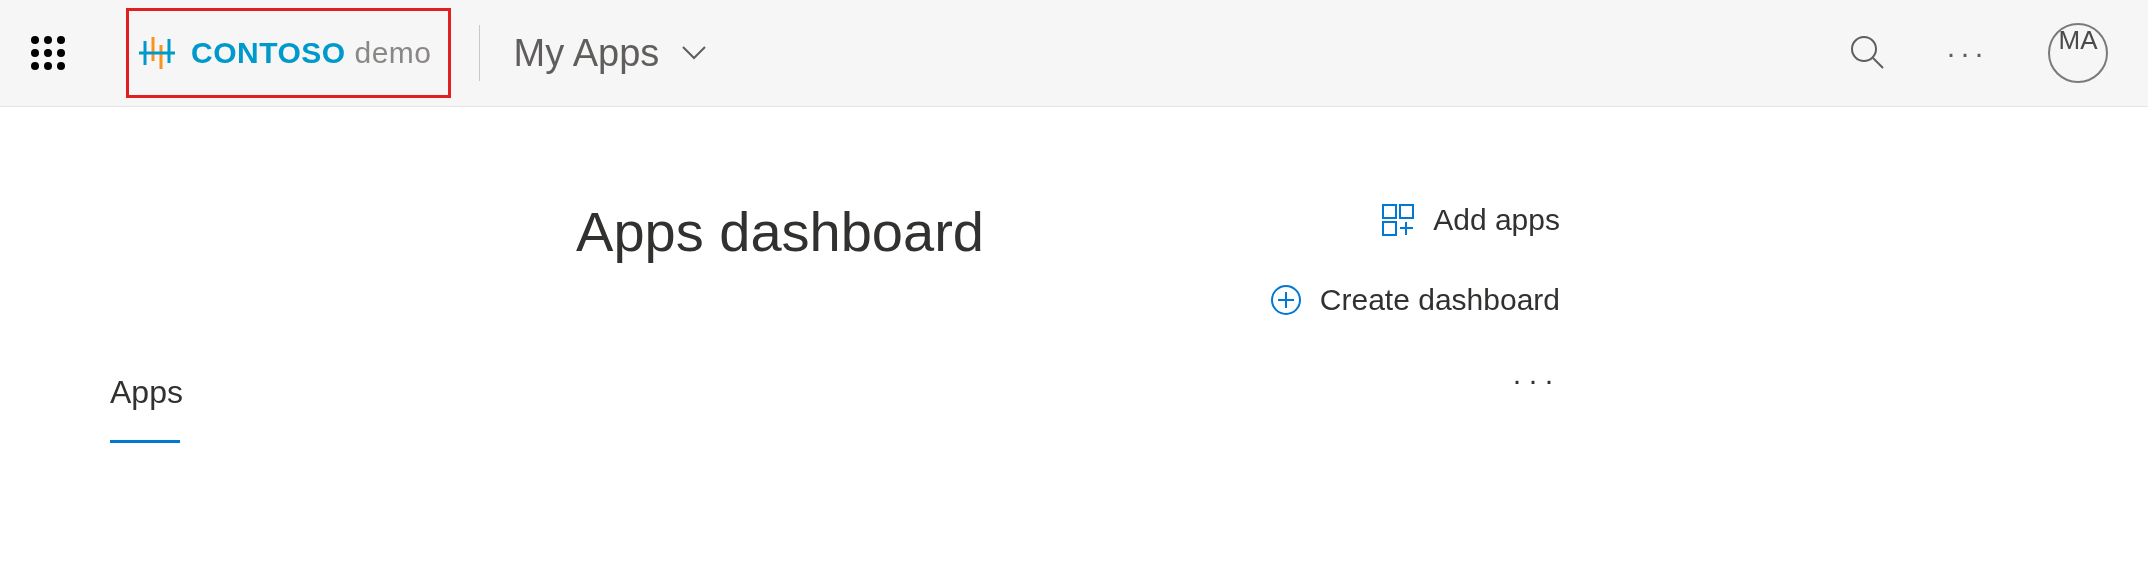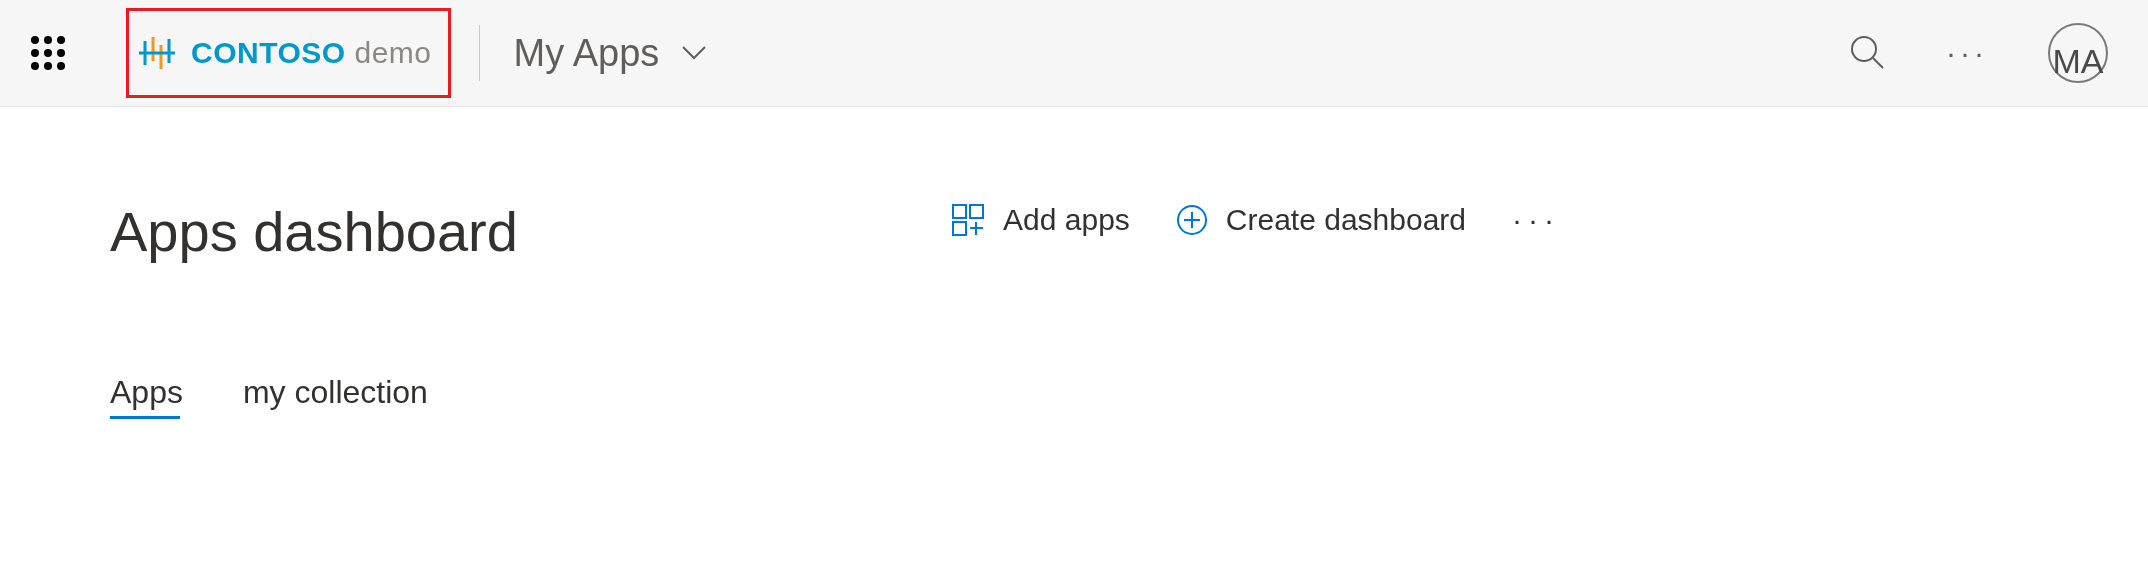--- a/index.html
+++ b/index.html
@@ -12,32 +12,32 @@
   .brand-logo svg { display:block; }
   .brand-text { font-size:30px; letter-spacing:0.5px; }
   .brand-name { color:#0099cc; font-weight:700; }
   .brand-sub  { color:#8a8886; font-weight:400; }
   .vsep { width:1px; height:56px; background:#c8c8c8; margin:0 34px 0 28px; }
   .app-title { display:flex; align-items:center; gap:22px; color:#605e5c; font-size:38px; font-weight:400; cursor:pointer; }
   .chev svg { display:block; }
   .top-right { margin-left:auto; display:flex; align-items:center; gap:60px; }
   .icon-btn { background:none; border:none; cursor:pointer; color:#605e5c; display:flex; align-items:center; justify-content:center; }
   .dots { font-size:30px; letter-spacing:4px; color:#605e5c; }
-  .avatar { width:60px; height:60px; border:2px solid #7a7a7a; border-radius:50%; display:flex; align-items:flex-end; justify-content:center; font-size:34px; color:#4a4a4a; cursor:pointer; }
+  .avatar { width:60px; height:60px; border:2px solid #7a7a7a; border-radius:50%; display:flex; align-items:flex-start; justify-content:center; font-size:26px; color:#4a4a4a; cursor:pointer; }
 
   .content { padding:92px 110px 0 110px; position:relative; width:1560px; }
-  .page-title { font-size:56px; font-weight:400; color:#323130; }
+  .page-title { font-size:56px; font-weight:400; color:#323130;text-align:center; }
 
-  .actions-row { position:absolute; top:96px; right:0; display:flex; align-items:flex-start; gap:46px; }
+  .actions-row { position:absolute; top:96px; right:0; display:flex; align-items:flex-end; gap:46px;flex-direction:column; }
   .action { display:flex; align-items:center; gap:18px; font-size:30px; color:#323130; cursor:pointer; }
   .action svg { display:block; }
   .more-h { font-size:30px; letter-spacing:6px; color:#323130; cursor:pointer; }
 
   .tabs { display:flex; gap:60px; margin-top:110px; }
-  .tab { font-size:32px; color:#323130; cursor:pointer; padding-bottom:8px; position:relative; }
+  .tab { font-size:32px; color:#323130; cursor:pointer; padding-bottom:32px; position:relative; }
   .tab.active::after { content:""; position:absolute; left:0; right:0; bottom:-2px; height:5px; background:#0078d4; width:70px; }
 </style>
 </head>
 <body>
 
 <div class="topbar">
   <div class="waffle">
     <div class="waffle-grid">
       <span></span>
         <span></span>
@@ -126,17 +126,14 @@
     </div>
     <div class="more-h">
       <span>···</span>
     </div>
   </div>
 
   <div class="tabs">
     <div class="tab active">
       <span>Apps</span>
     </div>
-    <div class="tab">
-      <span>my collection</span>
-    </div>
   </div>
 </div>
 
 </body></html>

